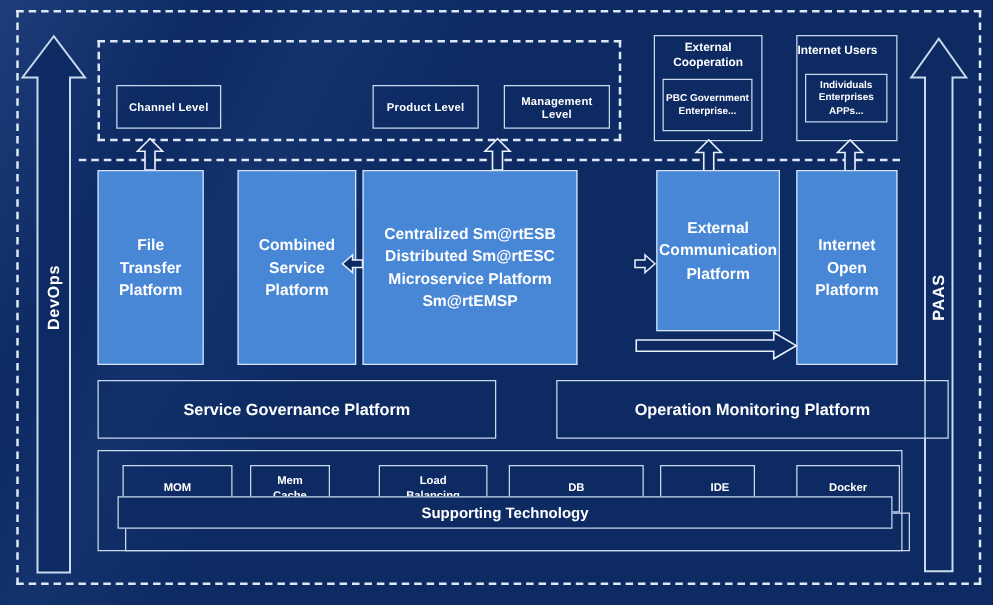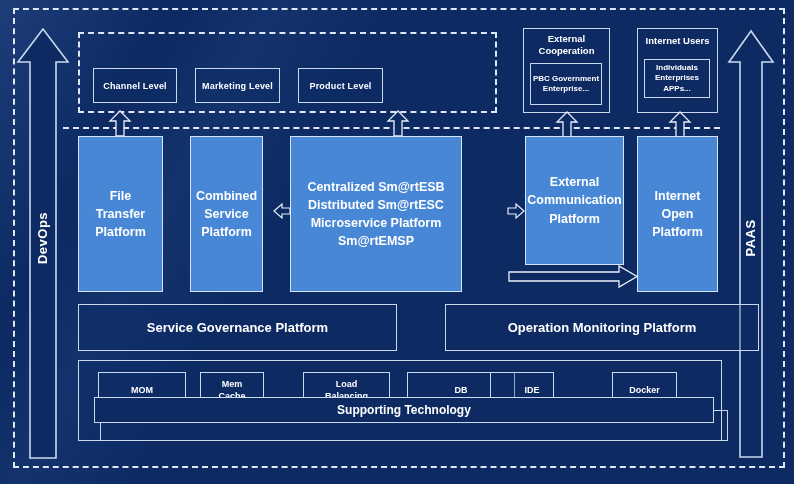--- a/index.html
+++ b/index.html
@@ -43,38 +43,38 @@
 
   <svg class="abs" style="left:728px;top:30px;" width="46" height="428" viewBox="0 0 46 428">
     <polygon points="23,1 1,32 12,32 12,427 34,427 34,32 45,32" fill="#0d2a63" stroke="#c9d9ee" stroke-width="1.6"></polygon>
   </svg>
   <div class="rail-label" style="left:703px;top:223px;">PAAS</div>
 
   <div class="abs dashed" style="left:78px;top:32px;width:419px;height:81px;"></div>
   <div class="abs darkbox center lvl" style="left:93px;top:68px;width:84px;height:35px;">
     <span>Channel Level</span>
   </div>
-  <div class="abs darkbox center lvl" style="left:195px;top:68px;width:85px;height:35px;">
-    <span>Marketing Level</span>
-  </div>
   <div class="abs darkbox center lvl" style="left:298px;top:68px;width:85px;height:35px;">
     <span>Product Level</span>
+  </div>
+  <div class="abs darkbox center lvl" style="left:403px;top:68px;width:85px;height:35px;">
+    <span>Management Level</span>
   </div>
 
   <div class="abs darkbox" style="left:523px;top:28px;width:87px;height:85px;">
     <div class="smallhead ml" style="text-align:center;margin-top:4px;">External
 Cooperation</div>
     <div class="abs darkbox center tiny ml" style="left:6px;top:34px;width:72px;height:42px;">
       <span>PBC Government
 Enterprise...</span>
     </div>
   </div>
 
   <div class="abs darkbox" style="left:637px;top:28px;width:81px;height:85px;">
-    <div class="smallhead" style="text-align:center;margin-top:6px;">Internet Users</div>
+    <div class="smallhead" style="text-align:left;margin-top:6px;">Internet Users</div>
     <div class="abs darkbox center tiny ml" style="left:6px;top:30px;width:66px;height:39px;">
       <span>Individuals
 Enterprises
 APPs...</span>
     </div>
   </div>
 
   <div class="abs" style="left:63px;top:127px;width:657px;height:0;border-top:2px dashed #dde7f5;"></div>
 
   <svg class="abs" style="left:109px;top:110px;" width="22" height="27" viewBox="0 0 22 27">
@@ -88,21 +88,21 @@
   </svg>
   <svg class="abs" style="left:669px;top:111px;" width="22" height="27" viewBox="0 0 22 27">
     <polygon points="11,1 1,11 7,11 7,26 15,26 15,11 21,11" fill="#0d2a63" stroke="#e8f0fa" stroke-width="1.3"></polygon>
   </svg>
 
   <div class="abs bluebox center plat ml" style="left:78px;top:136px;width:85px;height:156px;">
     <span>File
 Transfer
 Platform</span>
   </div>
-  <div class="abs bluebox center plat ml" style="left:190px;top:136px;width:73px;height:156px;">
+  <div class="abs bluebox center plat ml" style="left:190px;top:136px;width:95px;height:156px;">
     <span>Combined
 Service
 Platform</span>
   </div>
   <div class="abs bluebox center plat ml" style="left:290px;top:136px;width:172px;height:156px;">
     <span>Centralized Sm@rtESB
 Distributed Sm@rtESC
 Microservice Platform Sm@rtEMSP</span>
   </div>
   <div class="abs bluebox center plat ml" style="left:525px;top:136px;width:99px;height:129px;">
@@ -144,24 +144,24 @@
     <span>Mem
 Cache</span>
   </div>
   <div class="abs darkbox center tech ml" style="left:303px;top:372px;width:87px;height:38px;">
     <span>Load
 Balancing</span>
   </div>
   <div class="abs darkbox center tech ml" style="left:407px;top:372px;width:108px;height:38px;">
     <span>DB</span>
   </div>
-  <div class="abs darkbox center tech ml" style="left:490px;top:372px;width:64px;height:38px;padding-left:20px;">
+  <div class="abs darkbox center tech ml" style="left:528px;top:372px;width:76px;height:38px;padding-left:20px;">
     <span>IDE</span>
   </div>
-  <div class="abs darkbox center tech ml" style="left:612px;top:372px;width:65px;height:38px;">
+  <div class="abs darkbox center tech ml" style="left:637px;top:372px;width:83px;height:38px;">
     <span>Docker</span>
   </div>
 
   <div class="abs" style="left:100px;top:410px;width:628px;height:31px;border:1.5px solid #c9d9ee;"></div>
   <div class="abs center" style="left:94px;top:397px;width:620px;height:26px;border:1.5px solid #c9d9ee;background:#0d2a63;font-size:12px;font-weight:bold;">
     <span>Supporting Technology</span>
   </div>
 
 </div>
 

